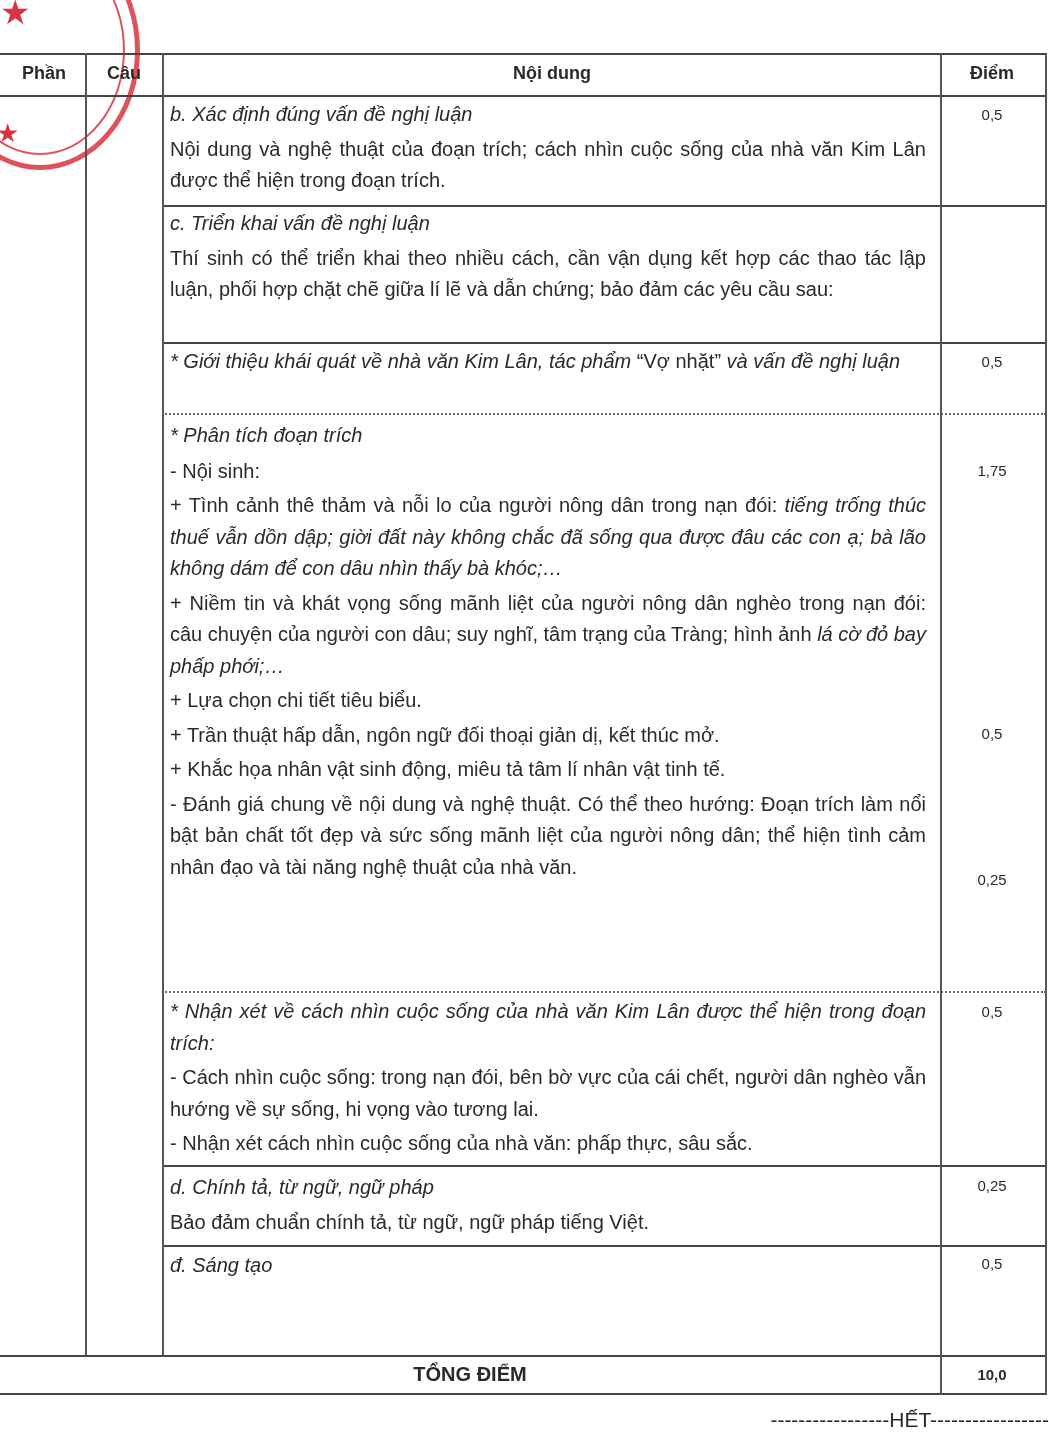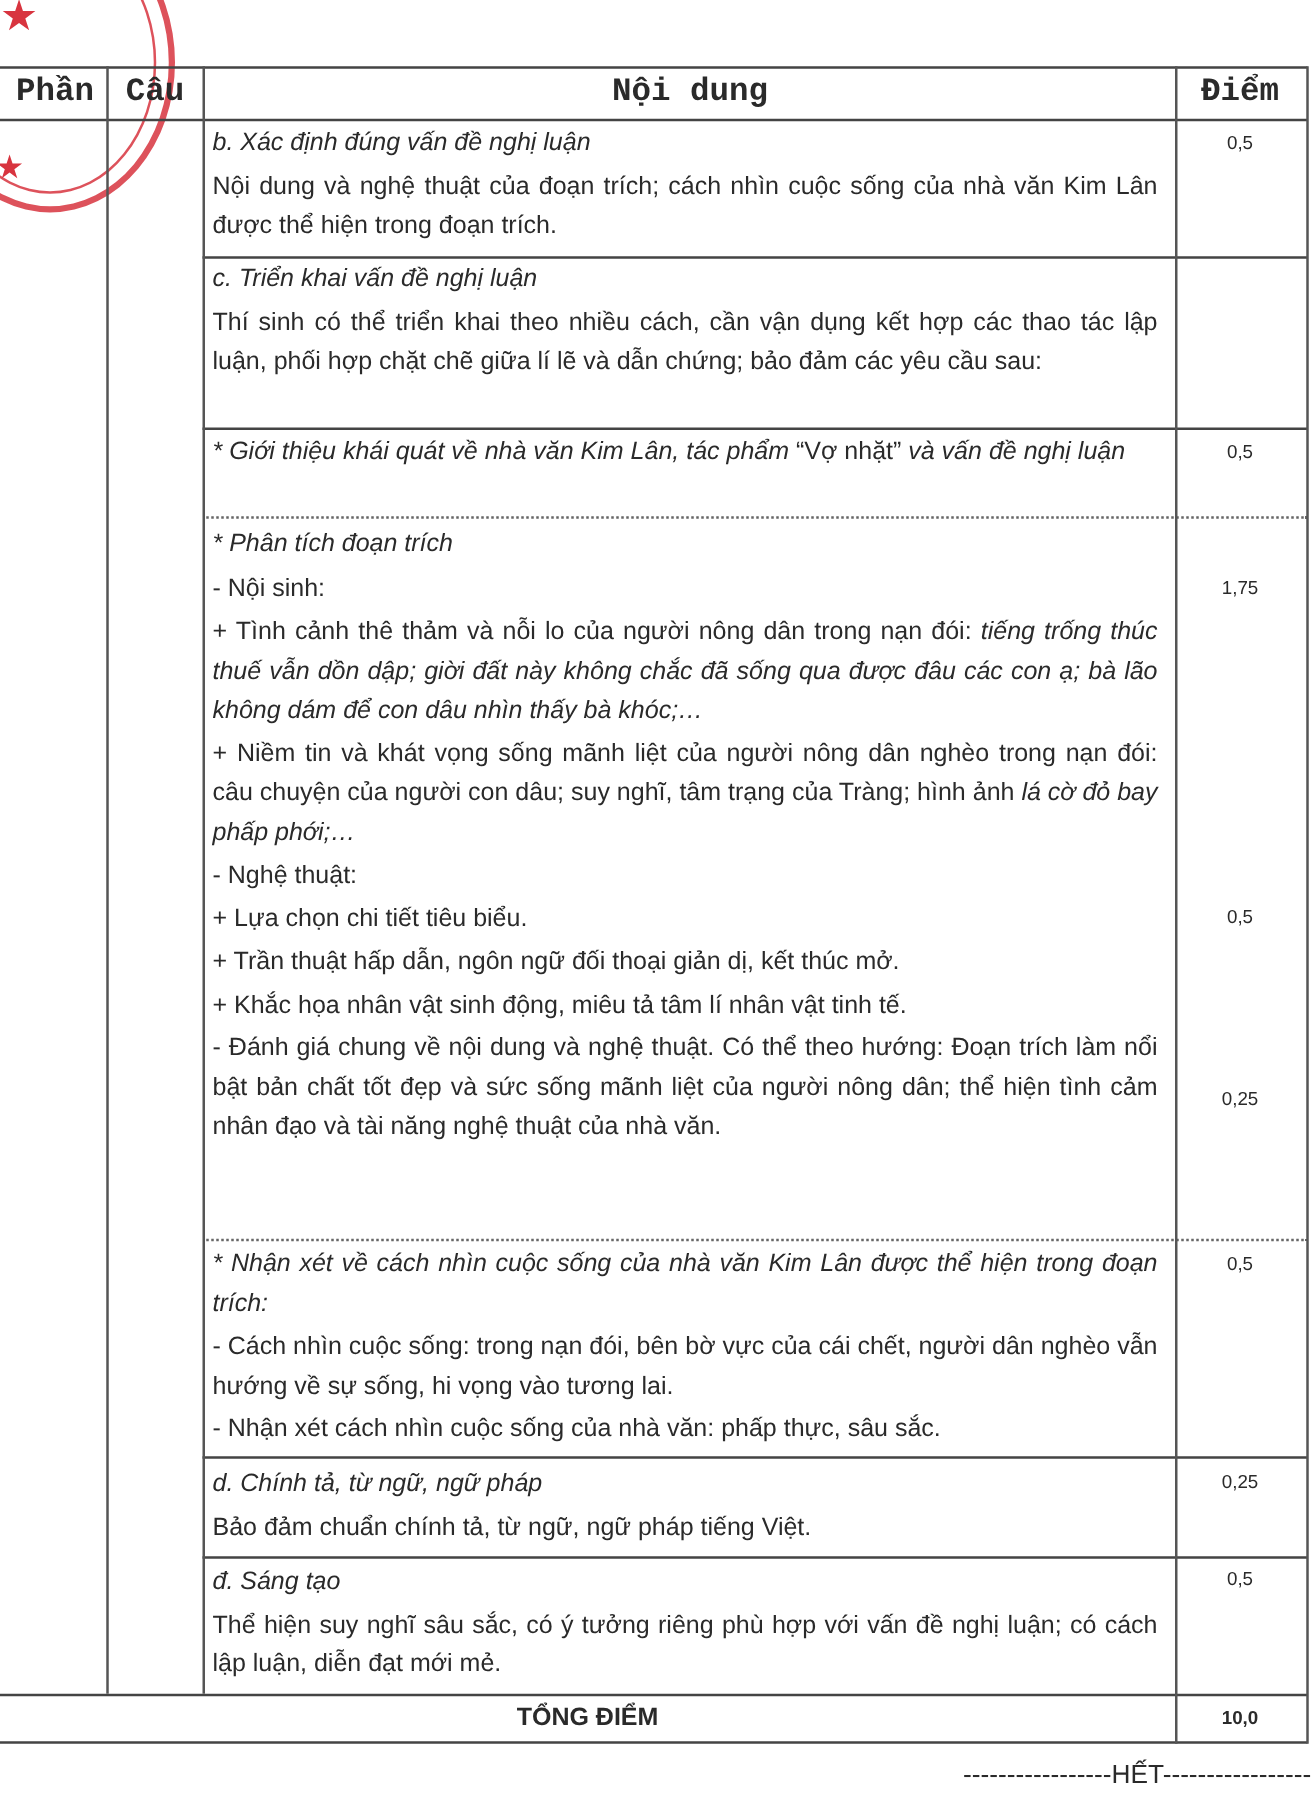--- a/index.html
+++ b/index.html
@@ -7,21 +7,21 @@
          font-family: "Liberation Sans", sans-serif; color: #2a2a2a; }
   .stamp { position: absolute; left: -60px; top: -70px; width: 190px; height: 230px;
            border-radius: 50%; border: 5px solid #d8343f; opacity: 0.85; }
   .stamp-inner { position: absolute; left: 10px; top: 10px; right: 10px; bottom: 10px;
            border-radius: 50%; border: 2px solid #d8343f; }
   .stamp-star { position: absolute; color: #d8343f; font-size: 34px; }
   .line-h { position: absolute; height: 0; border-top: 2px solid #444; }
   .line-h.dotted { border-top: 2px dotted #666; }
   .line-v { position: absolute; width: 0; border-left: 2px solid #555; }
   .cell { position: absolute; font-size: 20px; line-height: 31.5px; }
-  .hdr { font-weight: bold; font-size: 26px; font-family: Liberation Mono, monospace; }
+  .hdr { font-weight: bold; font-size: 18px; }
   .it { font-style: italic; }
   .score { position: absolute; left: 942px; width: 100px; text-align: center; font-size: 15px; }
   .content { left: 170px; width: 756px; text-align: justify; }
   .p { margin: 0 0 3px 0; }
   .total { font-weight: bold; }
   .end { position: absolute; top: 1408px; left: 0; width: 1049px; text-align: right;
          font-size: 21px; letter-spacing: 0px; }
 </style>
 </head>
 <body>
@@ -67,21 +67,20 @@
 <div class="cell content" style="top:346px;">
   <p class="p"><span class="it">* Giới thiệu khái quát về nhà văn Kim Lân, tác phẩm </span><span>“Vợ nhặt”</span><span class="it"> và vấn đề nghị luận</span></p>
 </div>
 <div class="score cell" style="top:346px;">0,5</div>
 
 <div class="cell content" style="top:420px;">
   <p class="p it">* Phân tích đoạn trích</p>
   <p class="p" style="margin-top:4px;">- Nội sinh:</p>
   <p class="p"><span>+ Tình cảnh thê thảm và nỗi lo của người nông dân trong nạn đói: </span><span class="it">tiếng trống thúc thuế vẫn dồn dập; giời đất này không chắc đã sống qua được đâu các con ạ; bà lão không dám để con dâu nhìn thấy bà khóc;…</span></p>
   <p class="p"><span>+ Niềm tin và khát vọng sống mãnh liệt của người nông dân nghèo trong nạn đói: câu chuyện của người con dâu; suy nghĩ, tâm trạng của Tràng; hình ảnh </span><span class="it">lá cờ đỏ bay phấp phới;…</span></p>
-  <p class="p">- Nghệ thuật:</p>
   <p class="p">+ Lựa chọn chi tiết tiêu biểu.</p>
   <p class="p">+ Trần thuật hấp dẫn, ngôn ngữ đối thoại giản dị, kết thúc mở.</p>
   <p class="p">+ Khắc họa nhân vật sinh động, miêu tả tâm lí nhân vật tinh tế.</p>
   <p class="p">- Đánh giá chung về nội dung và nghệ thuật. Có thể theo hướng: Đoạn trích làm nổi bật bản chất tốt đẹp và sức sống mãnh liệt của người nông dân; thể hiện tình cảm nhân đạo và tài năng nghệ thuật của nhà văn.</p>
 </div>
 <div class="score cell" style="top:455px;">1,75</div>
 <div class="score cell" style="top:718px;">0,5</div>
 <div class="score cell" style="top:864px;">0,25</div>
 
 <div class="cell content" style="top:996px;">
@@ -92,20 +91,19 @@
 <div class="score cell" style="top:996px;">0,5</div>
 
 <div class="cell content" style="top:1172px;">
   <p class="p it">d. Chính tả, từ ngữ, ngữ pháp</p>
   <p class="p">Bảo đảm chuẩn chính tả, từ ngữ, ngữ pháp tiếng Việt.</p>
 </div>
 <div class="score cell" style="top:1170px;">0,25</div>
 
 <div class="cell content" style="top:1250px;">
   <p class="p it">đ. Sáng tạo</p>
-  <p class="p">Thể hiện suy nghĩ sâu sắc, có ý tưởng riêng phù hợp với vấn đề nghị luận; có cách lập luận, diễn đạt mới mẻ.</p>
 </div>
 <div class="score cell" style="top:1248px;">0,5</div>
 
 <div class="cell total" style="left:0;top:1359px;width:940px;text-align:center;">TỔNG ĐIỂM</div>
 <div class="score cell total" style="top:1359px;">10,0</div>
 
 <div class="end">-----------------HẾT-----------------</div>
 
 </body></html>

